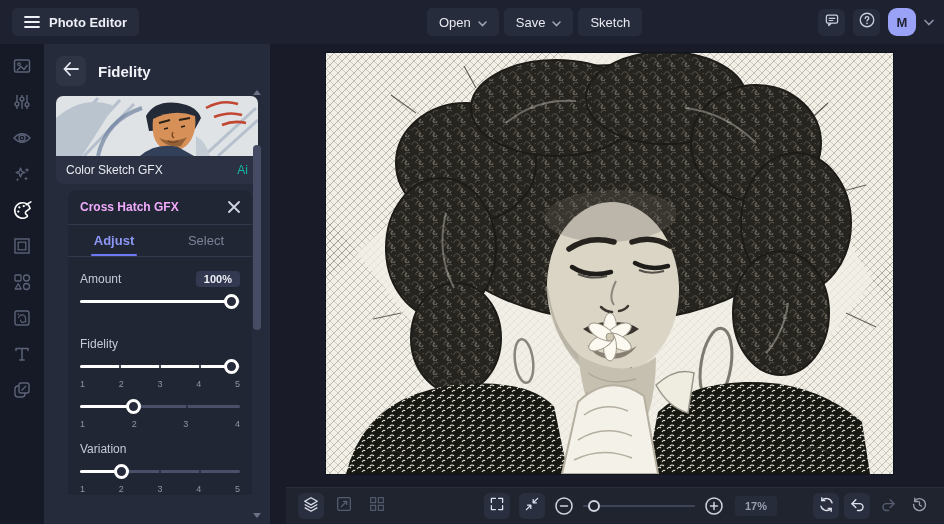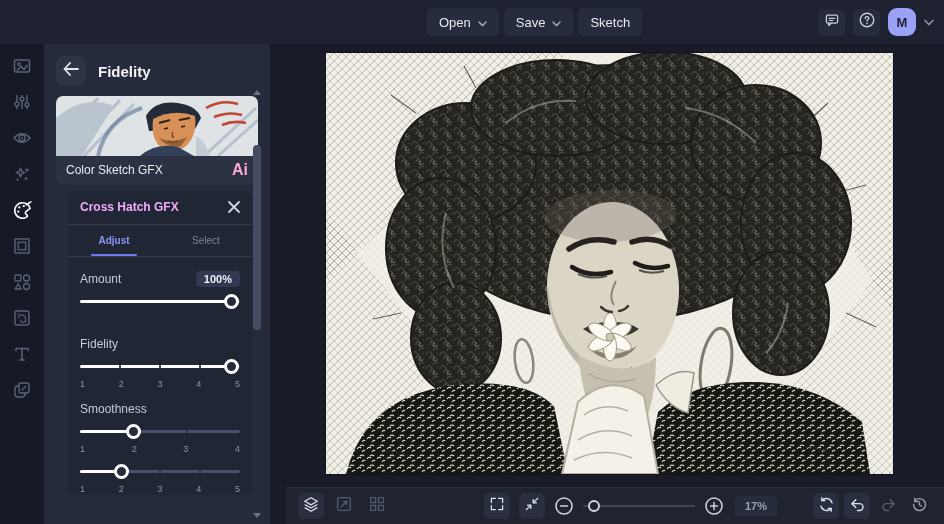--- a/index.html
+++ b/index.html
@@ -27,28 +27,28 @@
 
   
   .panel { width:226px; background:#262b3c; position:relative; flex:none; padding:12px 0 0 12px; overflow:hidden; }
   .panel-head { display:flex; align-items:center; gap:12px; }
   .back-btn { width:30px; height:30px; border-radius:7px; background:#2f3445; color:#e4e7f0; display:flex; align-items:center; justify-content:center; cursor:pointer; }
   .panel-title { color:#f2f3f8; font-size:15px; font-weight:bold; }
   .preset-card { margin-top:10px; width:202px; border-radius:7px; overflow:hidden; cursor:pointer; }
   .preset-card svg { display:block; }
   .preset-label-row { background:#2c3143; height:28px; display:flex; align-items:center; justify-content:space-between; padding:0 10px; }
   .preset-label { color:#e8eaf0; font-size:12px; }
-  .ai-badge { color:#f9a8d4; font-size:16px; font-weight:bold; }
+  .ai-badge { color:#14b8a6; font-size:12px; font-weight:normal; }
 
   .effect-card { margin:6px 0 0 12px; width:184px; background:#212634; border-radius:8px 8px 0 0; }
   .effect-head { height:35px; display:flex; align-items:center; justify-content:space-between; padding:0 12px; border-bottom:1px solid #343a4e; }
   .effect-title { color:#f0abfc; font-size:12px; font-weight:bold; }
   .close-x { color:#d3d6e2; cursor:pointer; display:flex; }
   .tabs { display:flex; border-bottom:1px solid #343a4e; height:32px; }
-  .tab { flex:1; display:flex; align-items:center; justify-content:center; font-size:10px; color:#7d8296; cursor:pointer; position:relative; }
+  .tab { flex:1; display:flex; align-items:center; justify-content:center; font-size:13px; color:#7d8296; cursor:pointer; position:relative; }
   .tab.active { color:#8d97f6; font-weight:bold; }
   .tab.active::after { content:""; position:absolute; bottom:0; left:50%; transform:translateX(-50%); width:46px; height:2px; background:#6d79f3; border-radius:1px; }
 
   .effect-body { padding:12px 12px 0 12px; }
   .sgroup { margin-bottom:9px; }
   .shead { display:flex; align-items:center; justify-content:space-between; height:20px; }
   .slabel { color:#c6cad8; font-size:12px; }
   .svalue { background:#333950; color:#eef0f6; font-size:11px; font-weight:bold; border-radius:4px; padding:2px 8px; }
   .slider { position:relative; height:16px; margin-top:5px; cursor:pointer; }
   .track { position:absolute; left:0; right:0; top:6px; height:3px; background:#495067; border-radius:2px; }
@@ -79,20 +79,28 @@
   .zoom-slider { position:relative; width:112px; height:14px; cursor:pointer; }
   .zoom-track { position:absolute; left:0; right:0; top:6px; height:2px; background:#3e445a; border-radius:1px; }
   .zoom-handle { position:absolute; left:5px; top:1px; width:12px; height:12px; border-radius:50%; border:2.5px solid #cfd3e0; background:#20242f; cursor:grab; }
   .zoom-pct { background:#272c3a; border-radius:4px; color:#9aa0b2; font-size:11px; font-weight:bold; padding:4px 10px; margin-left:2px; }
   .bb-right { margin-left:auto; display:flex; align-items:center; gap:5px; }
 </style>
 </head>
 <body>
 
 <div class="topbar">
+  <div class="logo-btn">
+    <span>
+        <svg width="16" height="14" viewBox="0 0 16 14">
+          <path d="M1 2h14M1 7h14M1 12h14" stroke="#eef0f6" stroke-width="1.8" stroke-linecap="round"></path>
+        </svg>
+      </span>
+    <span>Photo Editor</span>
+  </div>
   <div class="topbar-center">
     <div class="tb-btn">
       <span>Open</span>
       <span class="chev"><svg width="9" height="6" viewBox="0 0 9 6">
             <path d="M1 1l3.5 3.5L8 1" stroke="currentColor" stroke-width="1.6" fill="none" stroke-linecap="round"></path>
           </svg></span>
     </div>
     <div class="tb-btn">
       <span>Save</span>
       <span class="chev"><svg width="9" height="6" viewBox="0 0 9 6">
@@ -286,41 +294,41 @@
           <div class="ticks">
               <span>1</span>
               <span>2</span>
               <span>3</span>
               <span>4</span>
               <span>5</span>
             </div>
         </div>
 
         <div class="sgroup">
-          <div class="shead">
-              <span class="slabel">Smoothness</span>
-            </div>
           <div class="slider">
             <div class="track"></div>
             <div class="fill" style="width: 34%;"></div>
             <div class="notches">
                 <span class="notch" style="left: 33.3333%;"></span>
                 <span class="notch" style="left: 66.6667%;"></span>
               </div>
             <div class="handle" style="left: calc(34% - 8px);"></div>
           </div>
           <div class="ticks">
               <span>1</span>
               <span>2</span>
               <span>3</span>
               <span>4</span>
             </div>
         </div>
 
         <div class="sgroup">
+          <div class="shead">
+              <span class="slabel">Variation</span>
+            </div>
           <div class="slider">
             <div class="track"></div>
             <div class="fill" style="width: 26%;"></div>
             <div class="notches">
                 <span class="notch" style="left: 25%;"></span>
                 <span class="notch" style="left: 50%;"></span>
                 <span class="notch" style="left: 75%;"></span>
               </div>
             <div class="handle" style="left: calc(26% - 8px);"></div>
           </div>

